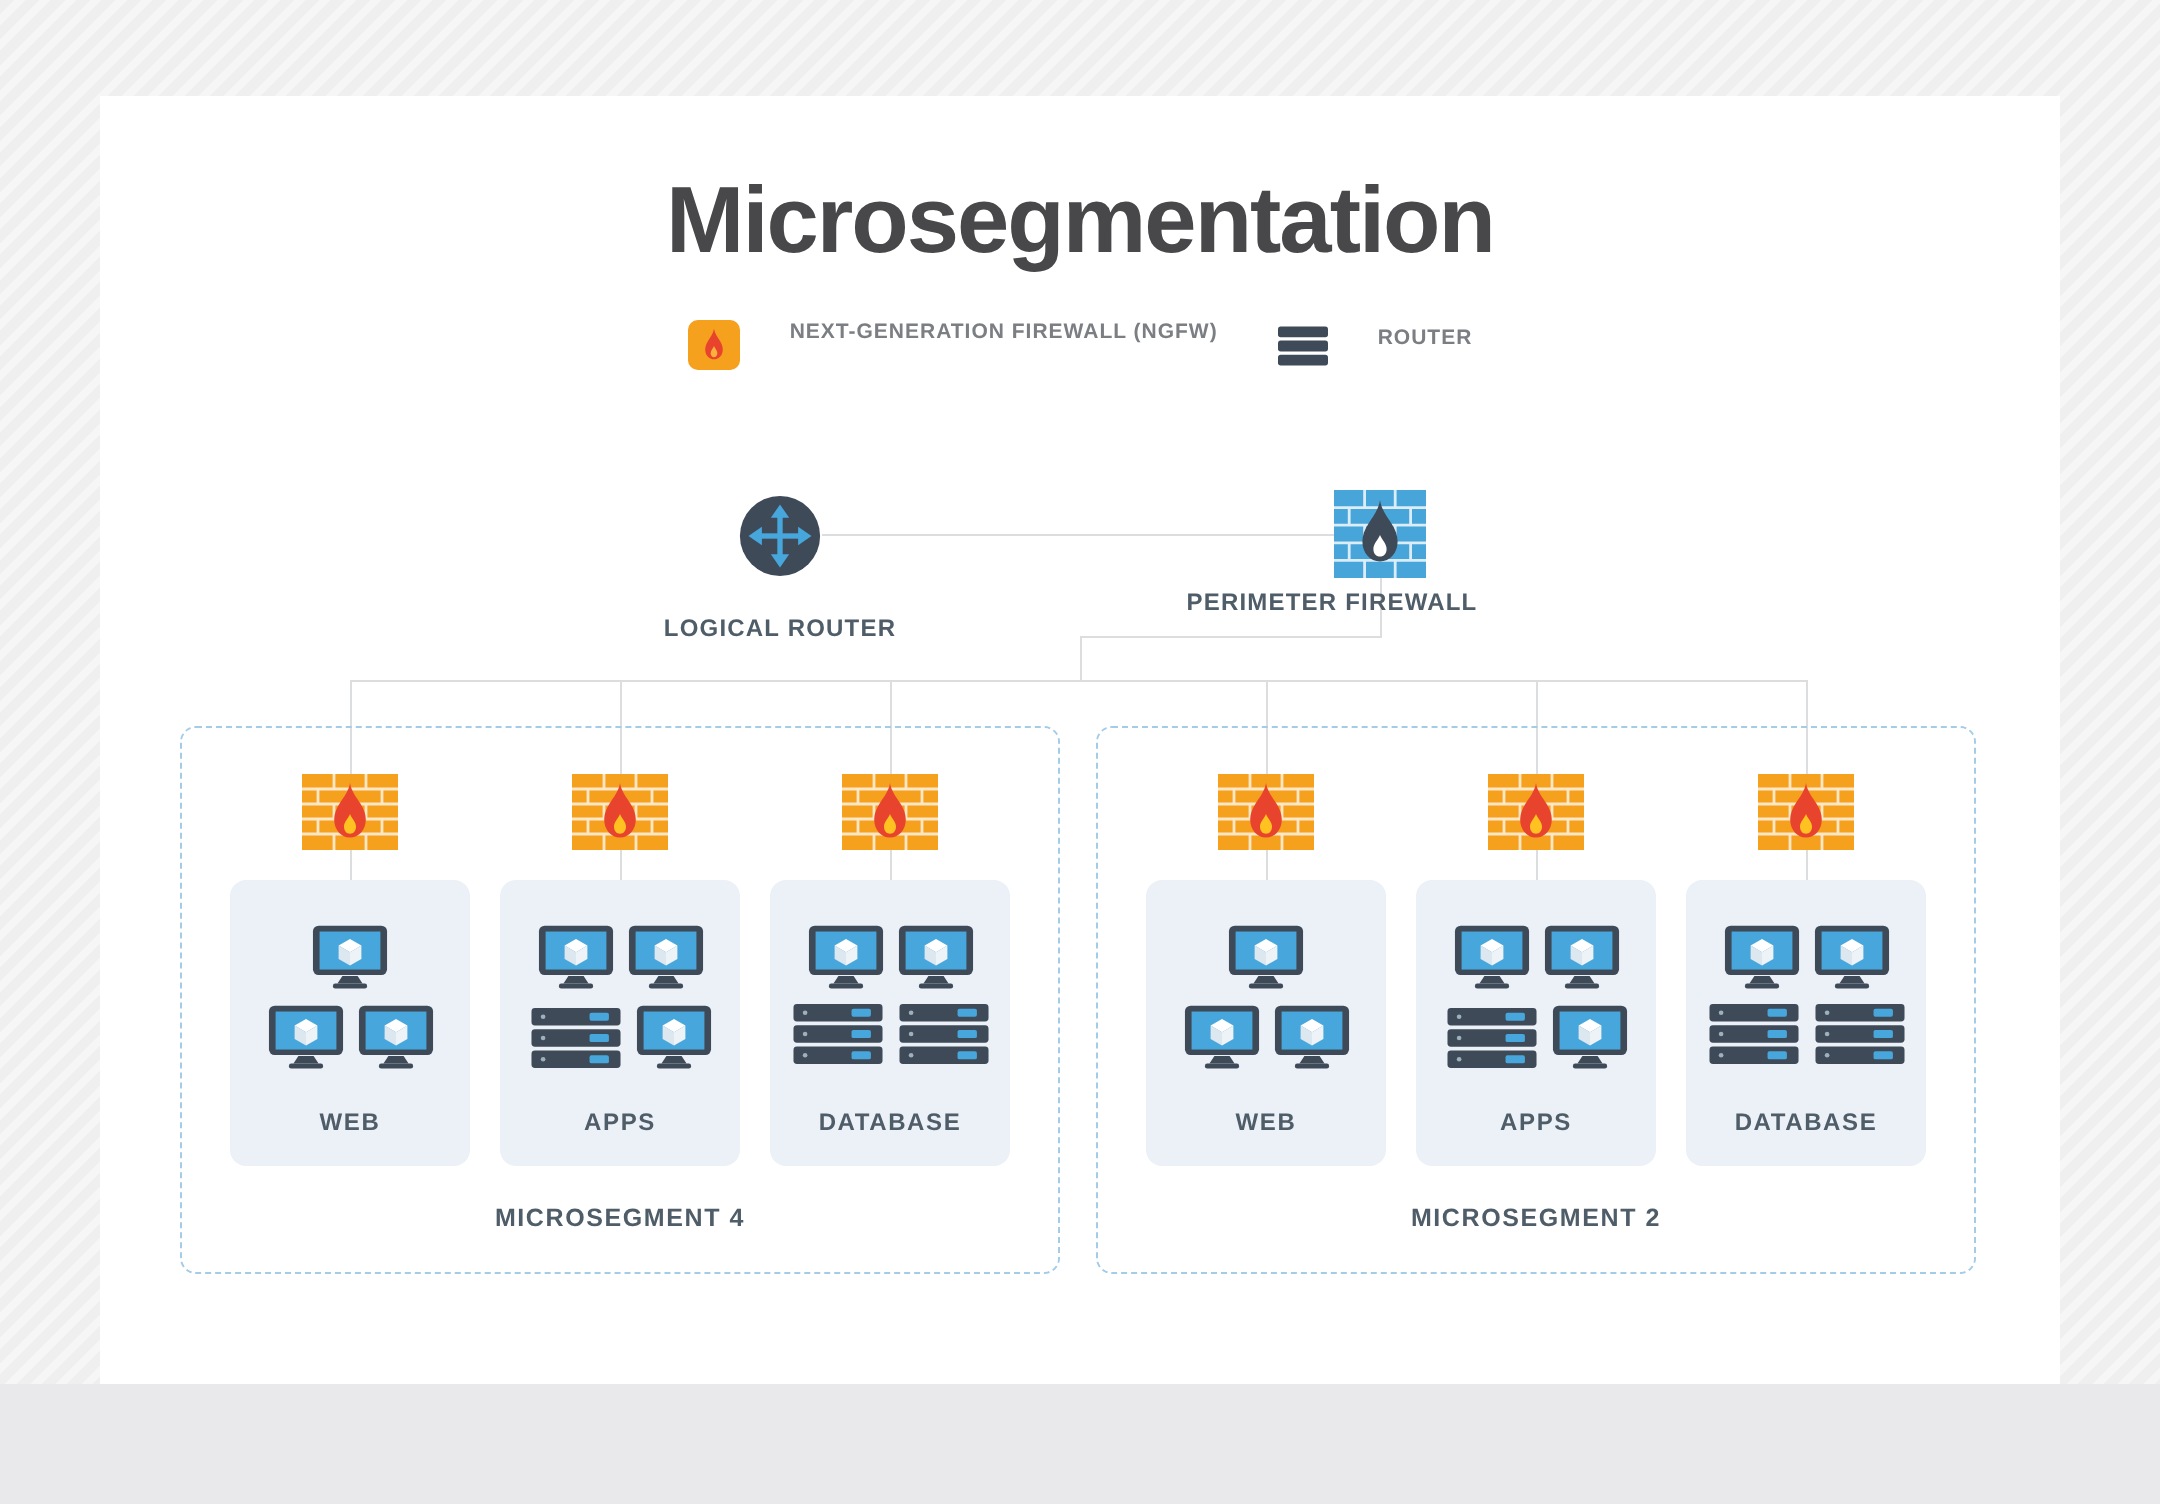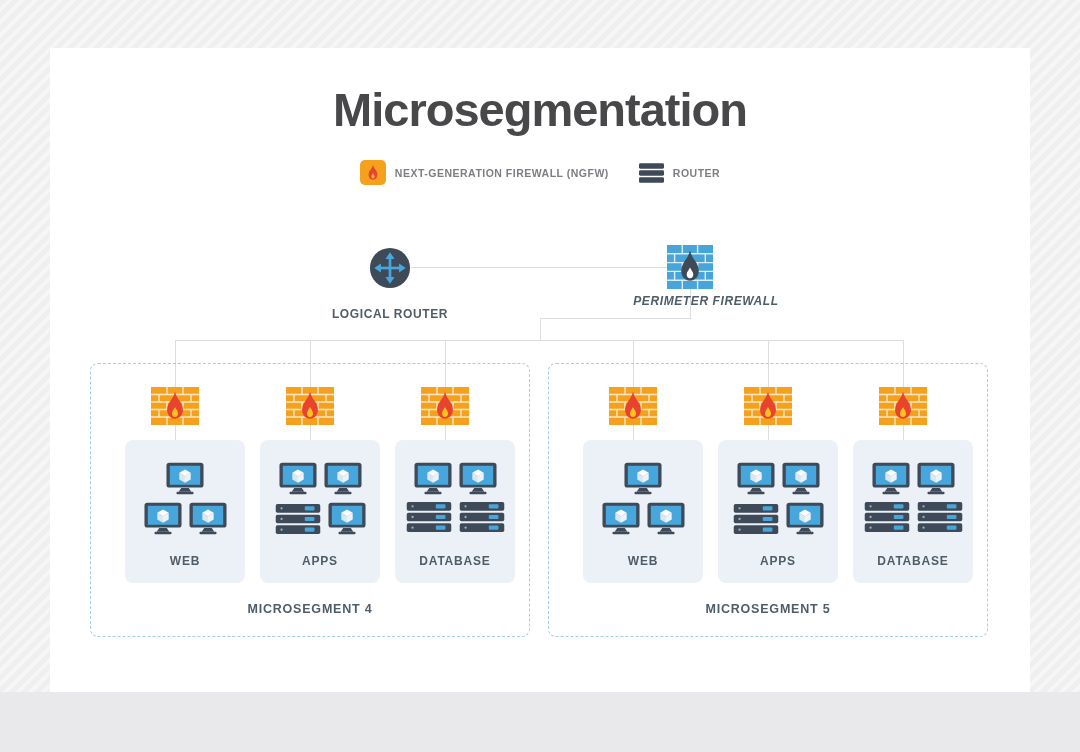--- a/index.html
+++ b/index.html
@@ -8,39 +8,39 @@
     position:relative;width:1080px;height:692px;overflow:hidden;
     background:repeating-linear-gradient(135deg,#efeff0 0px,#efeff0 5px,#f6f6f7 5px,#f6f6f7 9px);
     font-family:"Liberation Sans", sans-serif;
   }
   .card{position:absolute;left:50px;top:48px;width:980px;height:652px;background:#ffffff;}
   .title{
     position:absolute;top:34px;left:0;right:0;text-align:center;margin:0;
     font-size:47px;font-weight:800;color:#48484b;letter-spacing:-1px;
   }
   .legend{position:absolute;top:112px;left:0;right:0;display:flex;justify-content:center;align-items:center;gap:30px;}
-  .legend-item{display:flex;align-items:center;gap:9px;}
+  .legend-item{display:flex;gap:25px;}
   .legend-label{font-size:10.5px;font-weight:bold;color:#7b7e82;letter-spacing:.5px;}
   .line{position:absolute;background:#dcdddf;}
   .node-label{
     position:absolute;width:220px;text-align:center;font-size:12px;font-weight:bold;
     color:#4f5d69;letter-spacing:.6px;
   }
   .segment{
     position:absolute;top:315px;width:440px;height:274px;
     border:1px dashed #a3cce9;border-radius:8px;
   }
   .segment-label{
     position:absolute;bottom:20px;left:0;right:0;text-align:center;
     font-size:12.5px;font-weight:bold;color:#4f5d69;letter-spacing:.8px;
   }
   .fw-small{position:absolute;top:339px;width:48px;height:38px;}
   .device-group{
     position:absolute;top:392px;width:120px;height:143px;background:#ecf1f8;border-radius:8px;
-    display:flex;flex-direction:column;align-items:center;padding-top:22px;margin-left:10px;
+    display:flex;flex-direction:column;align-items:center;padding-top:22px;
   }
   .icon-row{display:flex;align-items:center;justify-content:center;gap:7px;margin-bottom:7px;}
   .group-label{
     margin-top:auto;padding-bottom:15px;font-size:12px;font-weight:bold;
     color:#4f5d69;letter-spacing:.8px;
   }
   .dev{display:inline-flex;line-height:0;}
   .footer-credits{position:absolute;left:48px;top:727px;font-size:7px;color:#a7a7aa;letter-spacing:.4px;font-weight:bold;}
   .footer-copyright{position:absolute;right:102px;top:728px;font-size:7px;color:#9b9ea1;letter-spacing:.3px;font-weight:bold;}
   .brand{position:absolute;right:42px;top:710px;display:flex;flex-direction:column;align-items:center;}
@@ -114,28 +114,28 @@
                  M15.3 17.6 V26.4 M30.6 17.6 V26.4
                  M7.6 26.4 V35.2 M23 26.4 V35.2 M38.3 26.4 V35.2
                  M15.3 35.2 V44 M30.6 35.2 V44" stroke="#ffffff" stroke-width="1.4" opacity="0.8" fill="none"></path>
         <path d="M23 5 C23.7 9.8 26.6 13.4 28.8 16.9 C30.7 19.9 31.8 22.7 31.8 25.8
                  C31.8 31.6 27.9 35.8 23 35.8 C18.1 35.8 14.2 31.6 14.2 25.8
                  C14.2 22.7 15.3 19.9 17.2 16.9 C19.4 13.4 22.3 9.8 23 5 Z" fill="#3E4A57"></path>
         <path d="M23 22.5 C24 25 26.3 26.8 26.3 29.5 C26.3 31.8 24.9 33.3 23 33.3
                  C21.1 33.3 19.7 31.8 19.7 29.5 C19.7 26.8 22 25 23 22.5 Z" fill="#ffffff"></path>
       </svg>
     </span>
-    <div class="node-label" style="left:546px;top:246px;font-style:italic;">PERIMETER FIREWALL</div>
+    <div class="node-label" style="left:506px;top:246px;">PERIMETER FIREWALL</div>
 
     <div class="segment" style="left:40px;">
       <div class="segment-label">MICROSEGMENT 4</div>
     </div>
 
     <div class="segment" style="left:498px;">
-      <div class="segment-label">MICROSEGMENT 5</div>
+      <div class="segment-label">MICROSEGMENT 2</div>
     </div>
 
     <span class="fw-small" style="left:101px;"><span class="dev">
     <svg width="48" height="38" viewBox="0 0 48 38">
       <rect x="0" y="0" width="48" height="38" fill="#F5A11E"></rect>
       <path d="M0 7.5 H48 M0 15 H48 M0 22.5 H48 M0 30 H48
                M16 0 V7.5 M32 0 V7.5
                M8 7.5 V15 M24 7.5 V15 M40 7.5 V15
                M16 15 V22.5 M32 15 V22.5
                M8 22.5 V30 M24 22.5 V30 M40 22.5 V30

